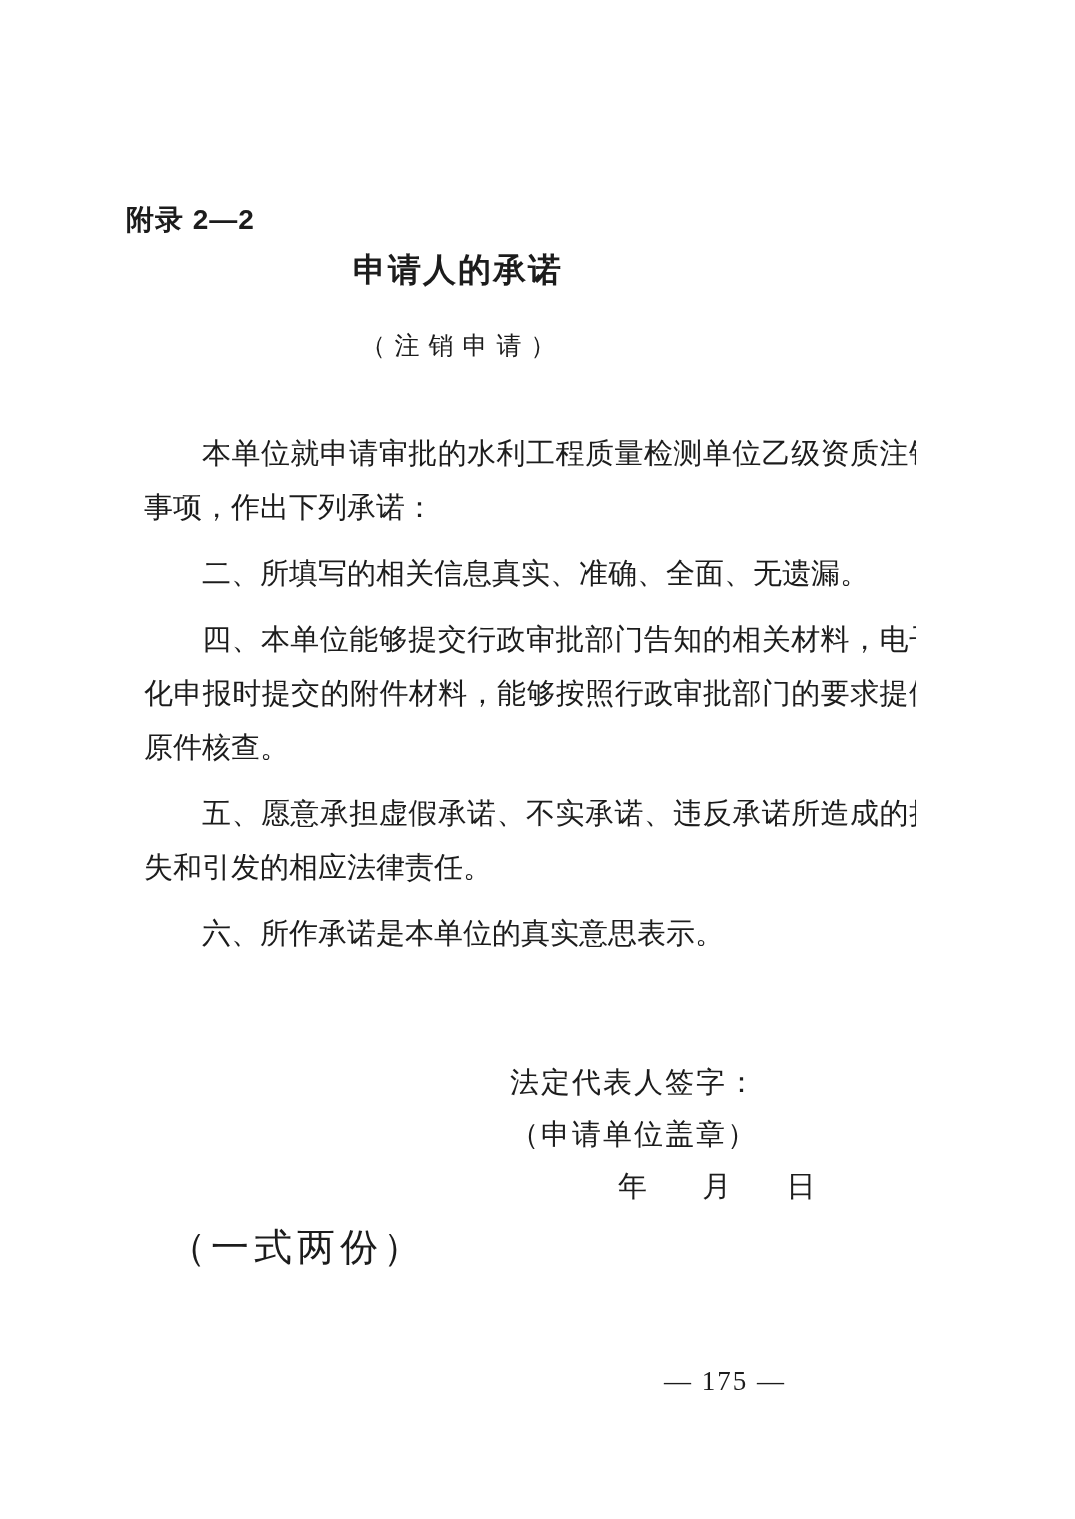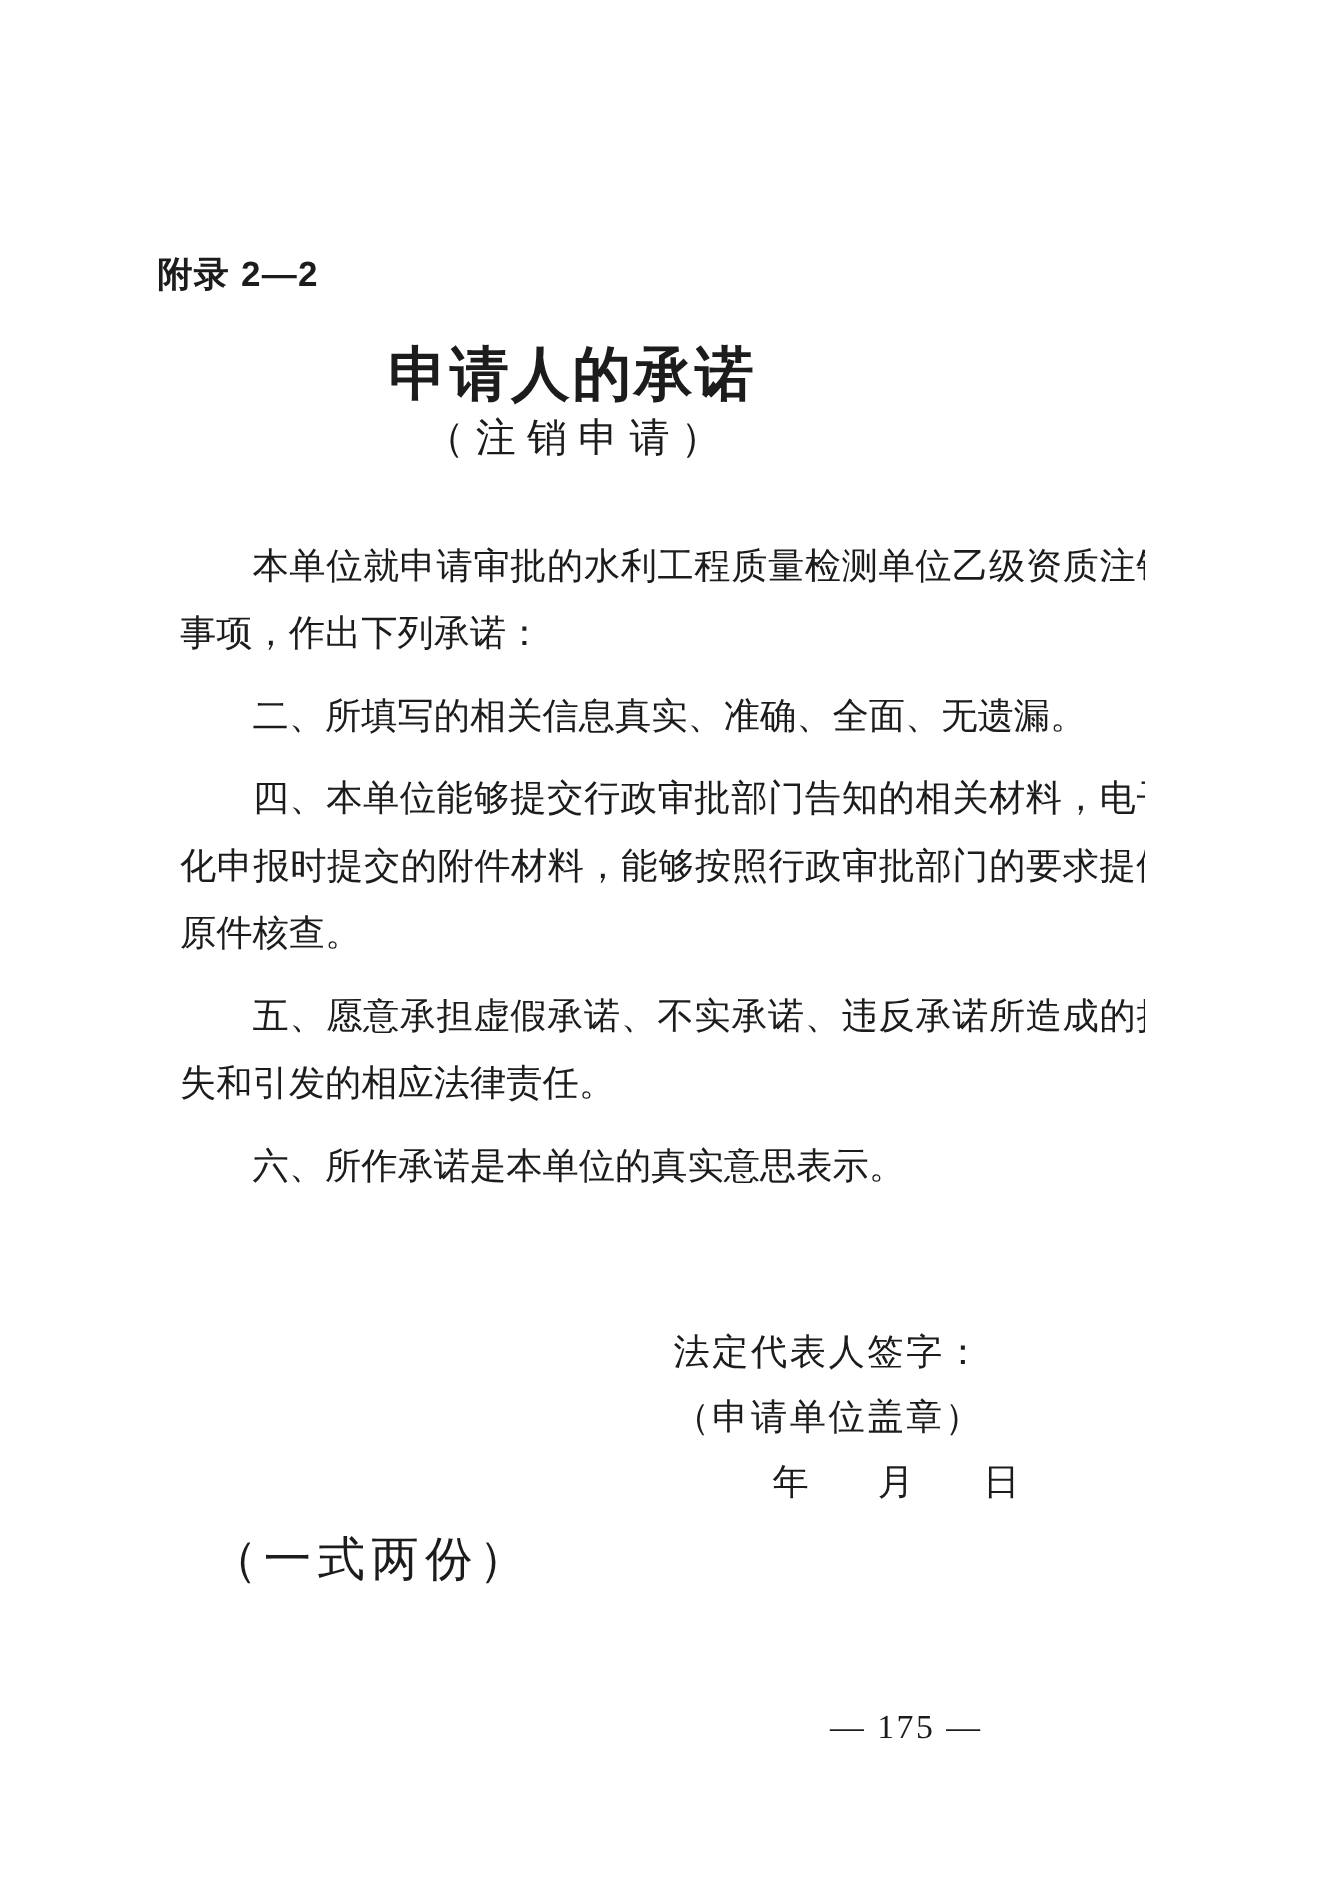--- a/index.html
+++ b/index.html
@@ -22,34 +22,34 @@
     top: 201px;
     font-family: "Liberation Sans", sans-serif;
     font-size: 28px;
     font-weight: 700;
     letter-spacing: 1px;
     white-space: nowrap;
   }
   .doc-title {
     position: absolute;
     left: 0;
-    top: 268px;
+    top: 248px;
     width: 100%;
     text-align: center;
-    font-size: 47px;
+    font-size: 33px;
     font-weight: 700;
     letter-spacing: 2px;
   }
   .doc-subtitle {
     position: absolute;
     left: 0;
     top: 329px;
     width: 100%;
     text-align: center;
-    font-size: 32px;
+    font-size: 25px;
     letter-spacing: 9px;
     text-indent: 9px; 
   }
   .doc-body {
     position: absolute;
     left: 132px;
     top: 414px;
     width: 818px;
     font-size: 29px;
     line-height: 54px;
@@ -63,21 +63,20 @@
   .signature-block {
     position: absolute;
     left: 510px;
     top: 1056px;
     font-size: 29px;
     line-height: 52px;
     white-space: nowrap;
   }
   .sig-line {
     letter-spacing: 2px;
-    text-align: center;
   }
   .sig-date {
     padding-left: 108px;
   }
   .sig-date .date-month { margin-left: 48px; }
   .sig-date .date-day   { margin-left: 48px; }
   .copies-note {
     position: absolute;
     left: 168px;
     top: 1222px;

